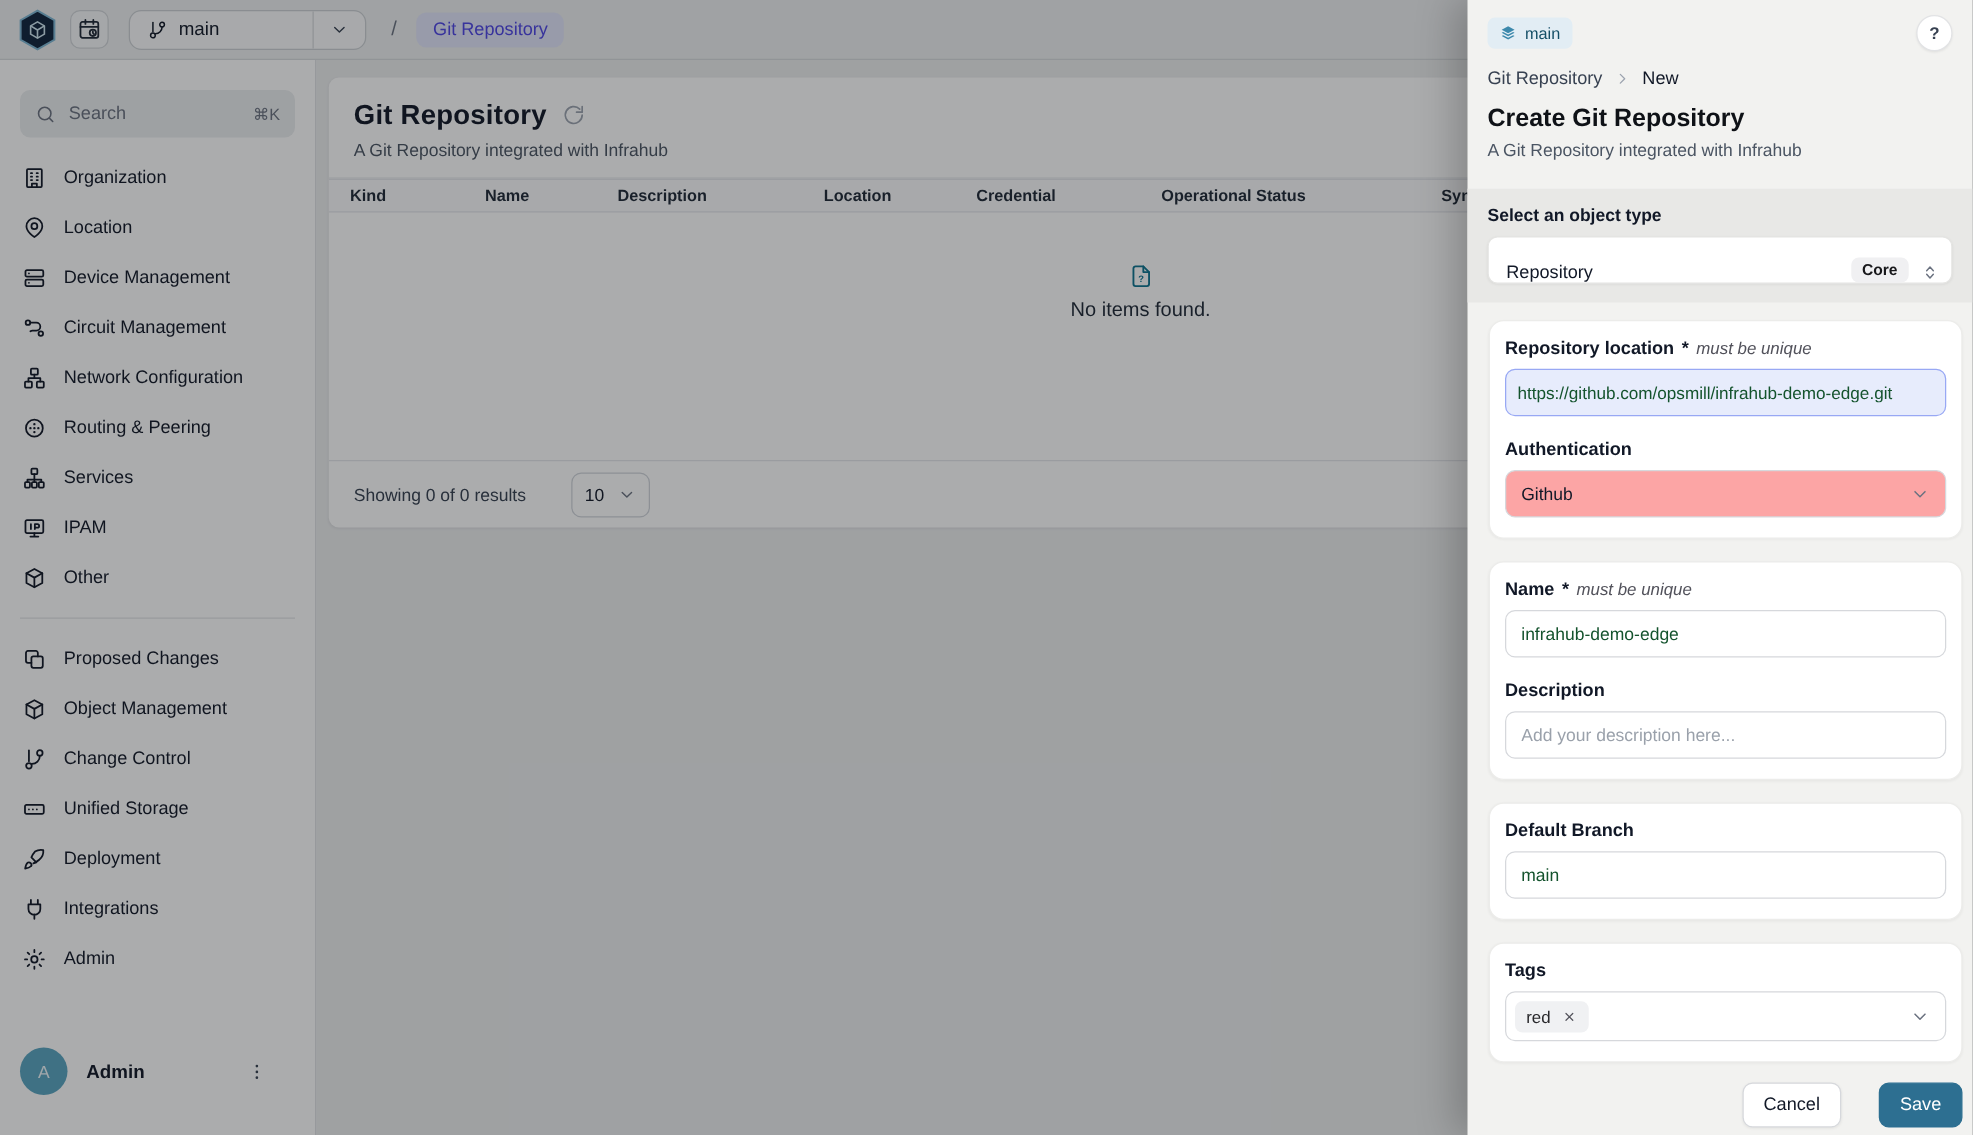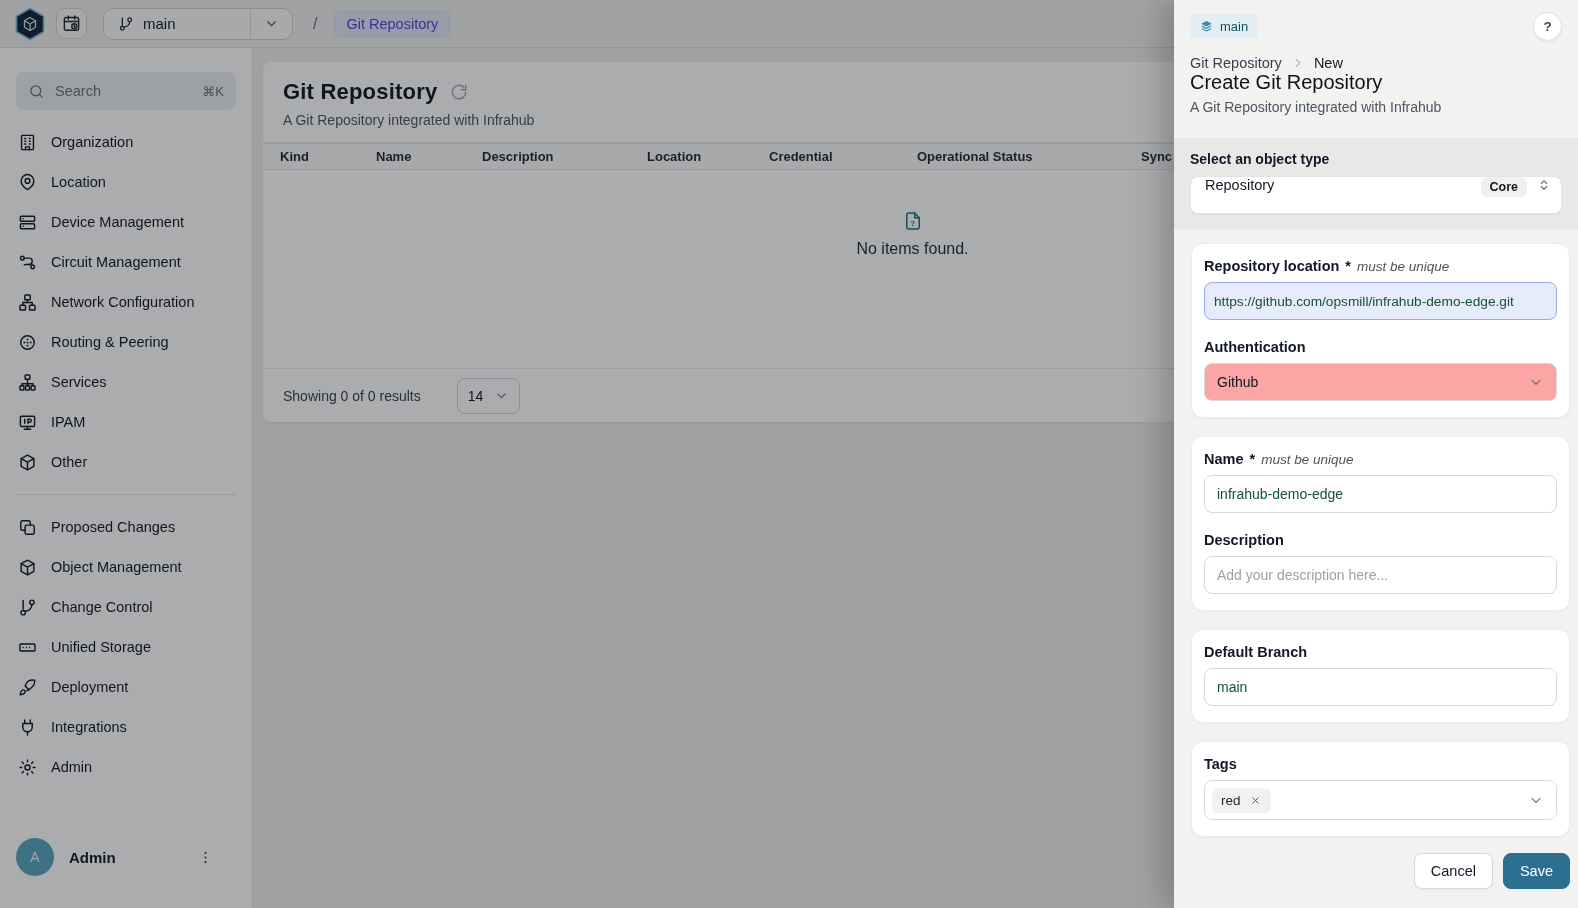--- a/index.html
+++ b/index.html
@@ -116,27 +116,27 @@
   .help-btn {
     margin-left:auto; width:29px; height:29px; border-radius:50%; background:#fff;
     border:1px solid #e2e3e5; box-shadow:0 1px 2px rgba(0,0,0,.07);
     display:flex; align-items:center; justify-content:center;
     font-size:13.5px; font-weight:700; color:#374151; cursor:pointer;
   }
   .panel-crumbs { display:flex; align-items:center; gap:9px; margin-top:14px; font-size:14.5px; }
   .crumb-parent { color:#374151; cursor:pointer; }
   .crumb-sep { color:#9ca3af; display:flex; }
   .crumb-current { color:#111827; }
-  .panel-title { margin-top:0; font-size:20px; font-weight:400; color:#0f1217; }
+  .panel-title { margin-top:13px; font-size:20px; font-weight:700; color:#0f1217; }
   .panel-sub { margin-top:5px; font-size:14px; color:#4b5563; }
   .type-band { margin-top:23px; background:#e8e8e6; padding:13px 16px 15px 16px; }
   .band-label { font-size:14px; font-weight:600; color:#111827; }
   .type-select {
     margin-top:9px; height:38px; background:#fff; border:1px solid #e4e4e2; border-radius:8px;
-    box-shadow:0 1px 2px rgba(0,0,0,.05); display:flex; align-items:flex-start; padding:0 9px 0 14px;
+    box-shadow:0 1px 2px rgba(0,0,0,.05); display:flex; align-items:flex-end; padding:0 9px 0 14px;
     font-size:14.5px; color:#111827; cursor:pointer;
   }
   .core-badge {
     margin-left:auto; background:#f0f0f2; border-radius:6px; padding:3px 9px;
     font-size:12.5px; font-weight:700; color:#18181b;
   }
   .type-select svg.ic { width:16px; height:16px; color:#6b7280; margin-left:9px; }
   .panel-body { padding:14px 8px 0 17px; display:flex; flex-direction:column; gap:18px; }
   .fcard {
     background:#fff; border:1px solid #ececea; border-radius:12px;
@@ -162,21 +162,21 @@
     height:40px; border:1px solid #d6d8dc; border-radius:8px; background:#fff;
     display:flex; align-items:center; padding:0 12px 0 7px; cursor:pointer;
   }
   .tag-pill {
     display:inline-flex; align-items:center; gap:8px; background:#f0f1f3; border-radius:6px;
     padding:5px 9px; font-size:13.5px; font-weight:500; color:#27272a;
   }
   .tag-pill svg.ic { width:13px; height:13px; color:#52525b; cursor:pointer; }
   .tags-select > svg.chev { width:16px; height:16px; color:#6b7280; margin-left:auto; }
   .panel-actions { display:flex; justify-content:flex-end; gap:10px; padding:16px 8px 0 17px; }
-  .btn { height:36px; border-radius:8px; font-size:14.5px; display:flex; align-items:center; padding:0 16px; cursor:pointer; font-family:"Liberation Sans", sans-serif; }
+  .btn { height:36px; border-radius:8px; font-size:14.5px; display:flex; align-items:center; padding:0 16px; cursor:pointer; font-family:"Liberation Sans", sans-serif;margin-left:20px; }
   .btn-cancel { background:#fff; border:1px solid #d6d8dc; color:#111827; box-shadow:0 1px 2px rgba(0,0,0,.05); }
   .btn-save { background:#2d6f91; border:1px solid #2d6f91; color:#ffffff; }
 </style>
 </head>
 <body>
 
 <header class="topbar">
   <svg class="logo" viewBox="0 0 32 34">
     <path d="M16 1.5 29.5 9.2v15.6L16 32.5 2.5 24.8V9.2L16 1.5z" fill="#10243c" stroke="#7fb7d4" stroke-width="1.6"></path>
     <g stroke="#cfe6f2" stroke-width="1.3" fill="none" stroke-linejoin="round">
@@ -375,42 +375,42 @@
               <path d="M21 12a9 9 0 1 1-2.64-6.36"></path>
               <path d="M21 3v6h-6"></path>
             </svg>
         </span>
       </div>
       <div class="page-sub">A Git Repository integrated with Infrahub</div>
     </div>
 
 
     <div class="thead">
-      <span class="th" style="width:96px">Kind</span>
+      <span class="th" style="width:108px">Kind</span>
       <span class="th" style="width:106px">Name</span>
       <span class="th" style="width:165px">Description</span>
       <span class="th" style="width:122px">Location</span>
       <span class="th" style="width:148px">Credential</span>
       <span class="th" style="width:224px">Operational Status</span>
       <span class="th" style="width:200px">Sync Status</span>
     </div>
 
     <div class="empty">
       <svg class="ic" viewBox="0 0 24 24" style="width:20px;height:20px">
         <path d="M14 2.5H6.5a2 2 0 0 0-2 2v15a2 2 0 0 0 2 2h11a2 2 0 0 0 2-2V8l-5.5-5.5z"></path>
           <path d="M14 2.5V8h5.5"></path>
         <text x="9" y="17.5" font-size="9" font-weight="bold" fill="currentColor" stroke="none">?</text>
       </svg>
       <span class="empty-text">No items found.</span>
     </div>
 
     <div class="card-foot">
       <span class="results">Showing 0 of 0 results</span>
       <div class="pagesize">
-        <span>14</span>
+        <span>10</span>
         <svg class="ic" viewBox="0 0 24 24">
             <path d="m6 9.5 6 6 6-6"></path>
           </svg>
       </div>
     </div>
   </div>
 </main>
 
 <div class="overlay"></div>
 

